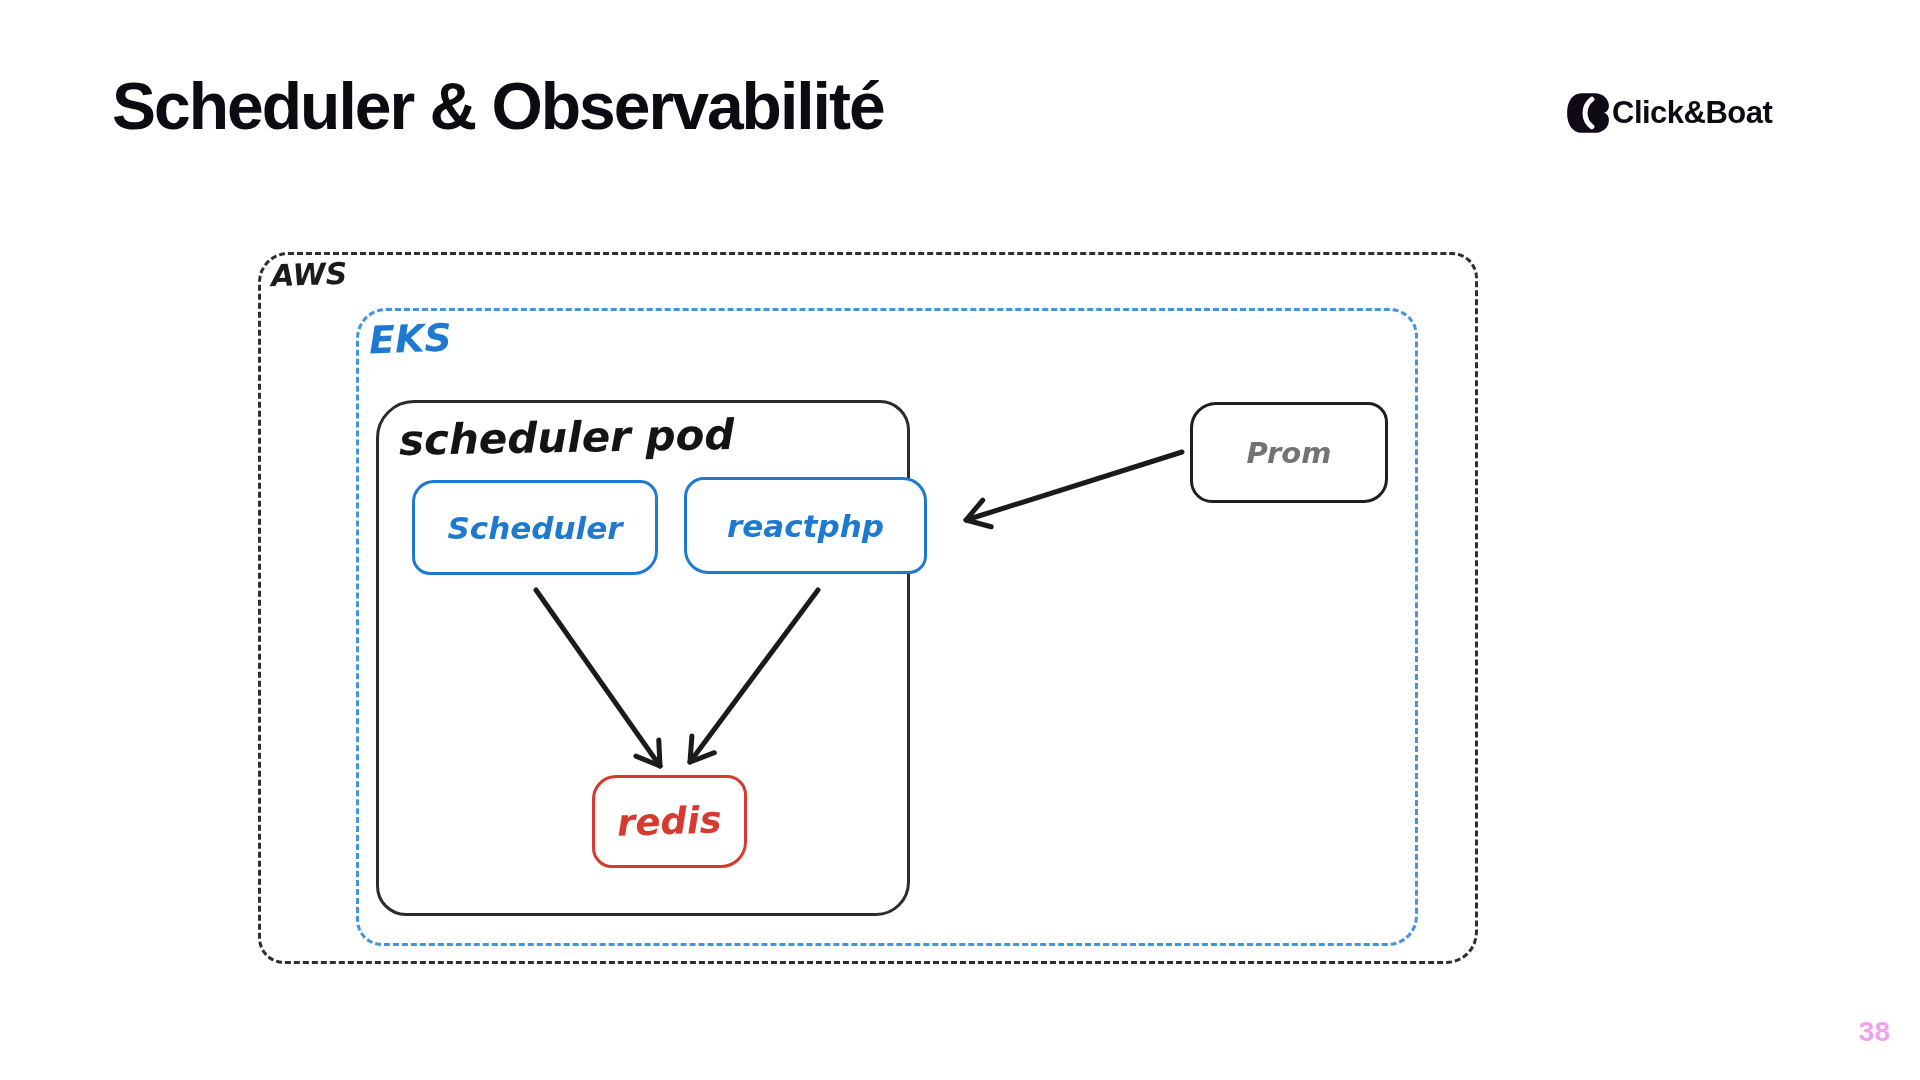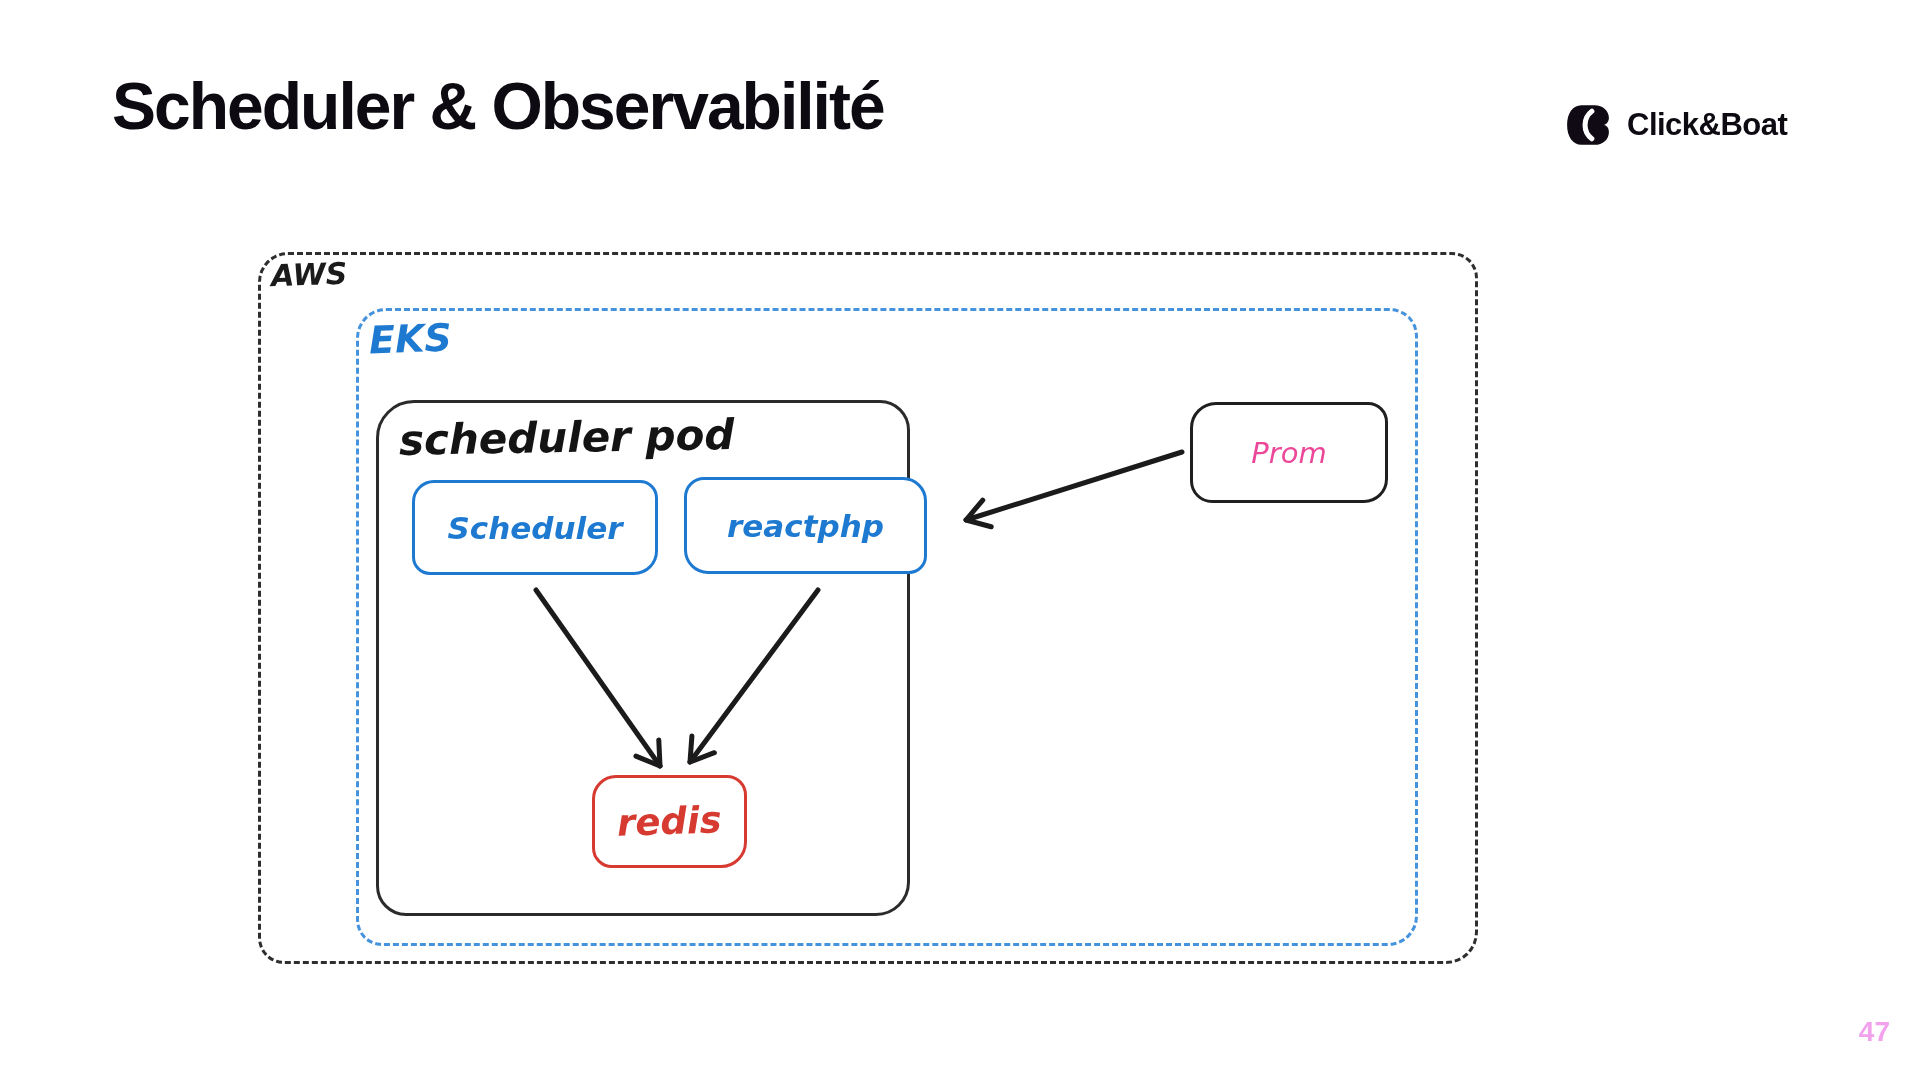--- a/index.html
+++ b/index.html
@@ -20,24 +20,24 @@
     margin: 0;
     font-size: 66px;
     font-weight: 700;
     letter-spacing: -2px;
     color: #0e0a12;
     line-height: 1.1;
   }
   .brand {
     position: absolute;
     left: 1566px;
-    top: 104px;
+    top: 92px;
     display: flex;
     align-items: center;
-    gap: 17px;
+    gap: 2px;
   }
   .brand-name {
     font-size: 31px;
     font-weight: 700;
     letter-spacing: -0.5px;
     color: #0e0a12;
   }
 
   
   .hand {
@@ -106,21 +106,21 @@
     border: 3.5px solid var(--node-red, #d63a31);
     border-radius: 24px 20px 26px 20px;
   }
   .node-redis .node-label { color: var(--node-red, #d63a31); font-size: 37px; font-weight: 600; transform: rotate(-2deg); }
 
   .node-prom {
     left: 1190px; top: 402px; width: 198px; height: 101px;
     border: 3.5px solid #1f1f1f;
     border-radius: 26px 20px 24px 22px;
   }
-  .node-prom .node-label { color: #ec4899; font-size: 29px; font-weight: 400; }
+  .node-prom .node-label { color: #737373; font-size: 29px; font-weight: 700; }
 
   
   .arrows {
     position: absolute; left: 0; top: 0; width: 1920px; height: 1080px;
     pointer-events: none;
   }
 
   
   .page-number {
     position: absolute;
@@ -176,15 +176,15 @@
     <defs>
       <marker id="arrowhead" markerUnits="userSpaceOnUse" markerWidth="44" markerHeight="44" refX="30" refY="20" orient="auto">
         <path d="M8,6 L30,20 L8,34" fill="none" stroke="#1b1b1b" stroke-width="5" stroke-linecap="round" stroke-linejoin="round"></path>
       </marker>
     </defs>
     <line x1="536" y1="590" x2="660" y2="766" stroke="#1b1b1b" stroke-width="5" stroke-linecap="round" marker-end="url(#arrowhead)"></line>
     <line x1="818" y1="590" x2="690" y2="762" stroke="#1b1b1b" stroke-width="5" stroke-linecap="round" marker-end="url(#arrowhead)"></line>
     <line x1="1182" y1="452" x2="966" y2="520" stroke="#1b1b1b" stroke-width="5" stroke-linecap="round" marker-end="url(#arrowhead)"></line>
   </svg>
 
-  <div class="page-number">47</div>
+  <div class="page-number">38</div>
 
 </div>
 
 </body></html>

